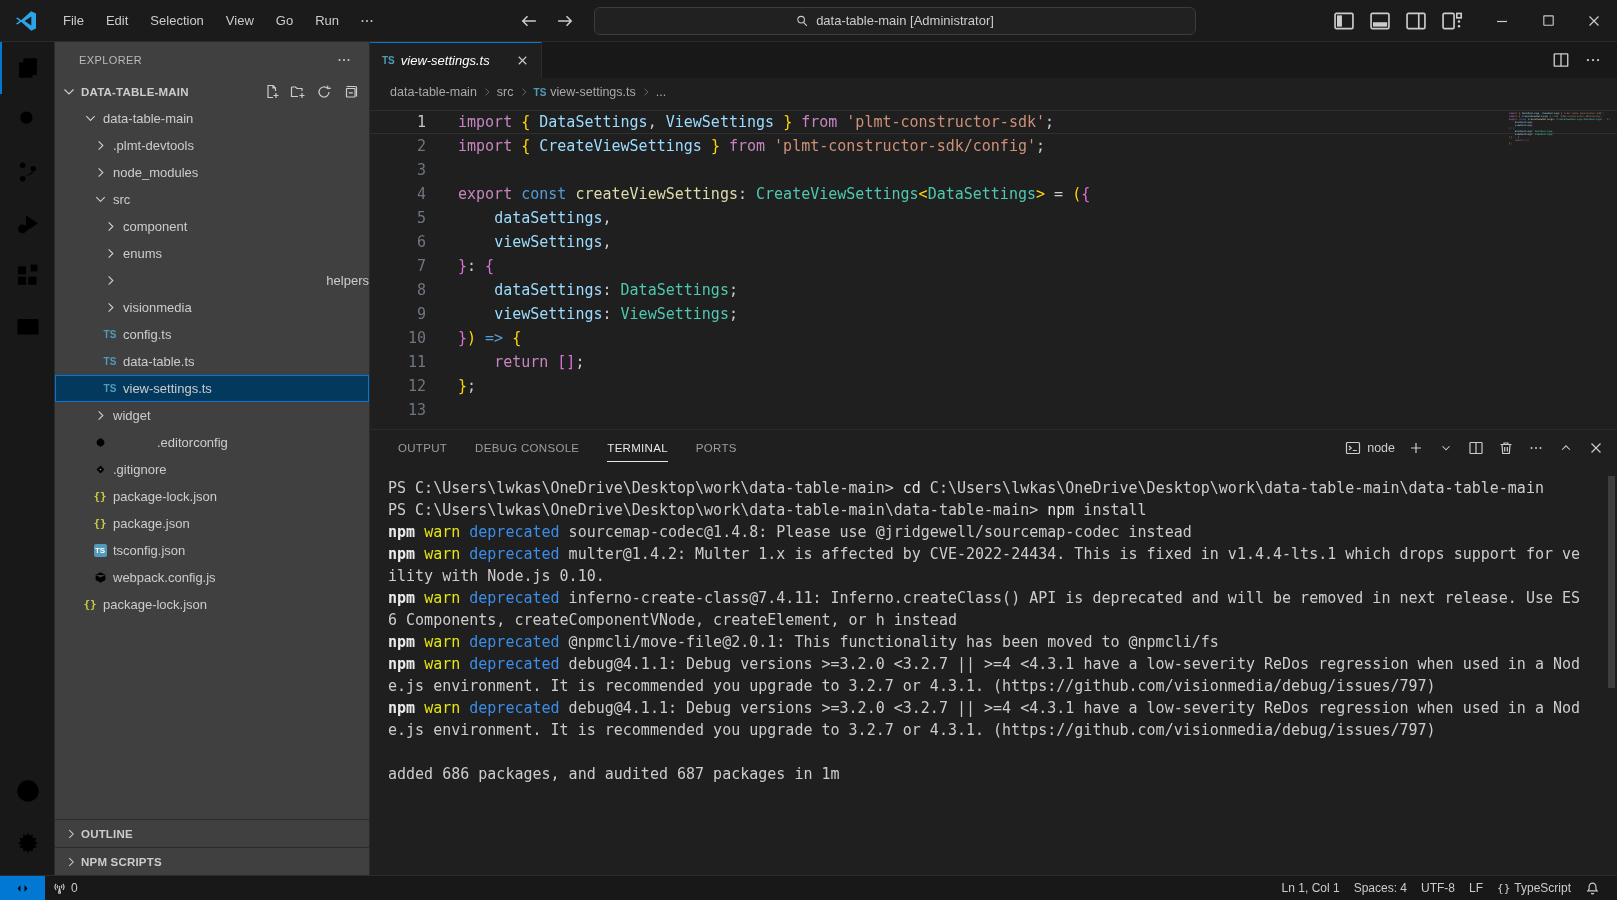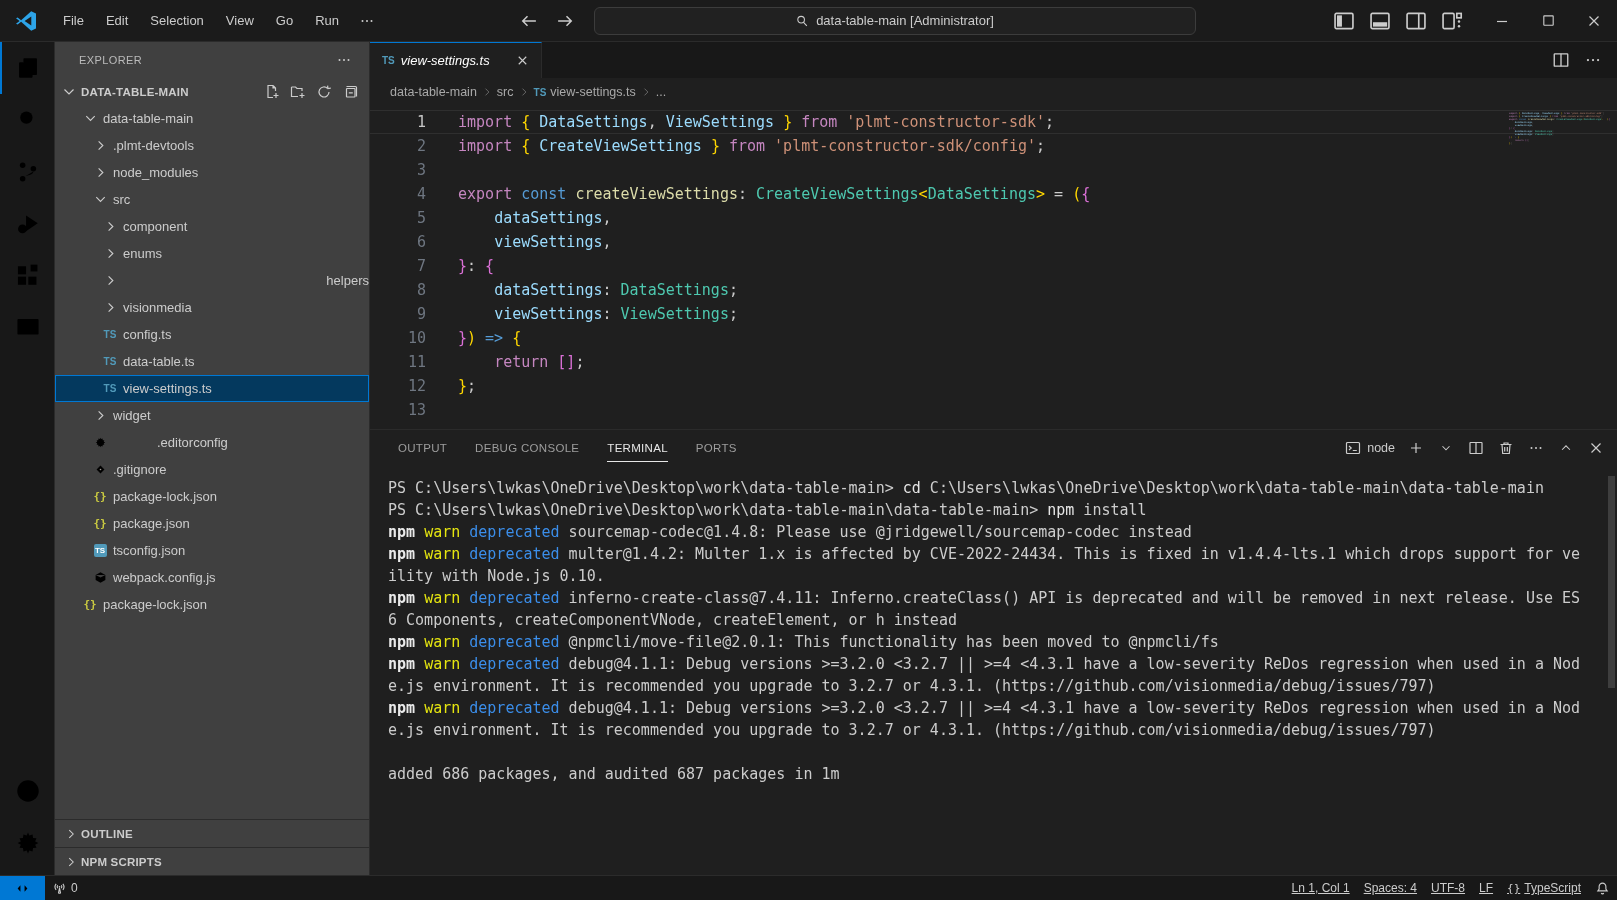--- a/index.html
+++ b/index.html
@@ -91,21 +91,21 @@
   .shell-badge{display:flex;align-items:center;gap:5px;font-size:12.5px;color:#cccccc;}
   .terminal{flex:1;padding:12px 0 0 18px;overflow:hidden;}
   .term-line{height:22px;line-height:22px;font-family:"DejaVu Sans Mono",monospace;font-size:15px;white-space:pre;color:#cccccc;}
   .scroll-thumb{position:absolute;right:2px;top:46px;width:7px;height:212px;background:rgba(121,121,121,.35);}
 
   
   .statusbar{height:25px;flex:0 0 25px;background:#181818;border-top:1px solid #2b2b2b;box-sizing:border-box;display:flex;align-items:center;font-size:12px;}
   .remote-ind{height:100%;background:#0078d4;color:#ffffff;display:flex;align-items:center;justify-content:center;width:45px;}
   .remote-ind svg{width:15px;height:15px;stroke-width:1.4;}
   .sb-item{display:flex;align-items:center;gap:4px;padding:0 7px;height:100%;color:#cccccc;}
-  .sb-right{margin-left:auto;display:flex;align-items:center;padding-right:0;text-decoration:underline;}
+  .sb-right{margin-left:auto;display:flex;align-items:center;padding-right:10px;}
   .braces-glyph{font-family:"DejaVu Sans Mono",monospace;font-size:11px;color:#cccccc;}
 </style>
 </head>
 <body>
 
 <div class="window">
 
   <div class="titlebar">
     <span class="logo">
       <svg viewBox="0 0 24 24" width="24" height="24">

